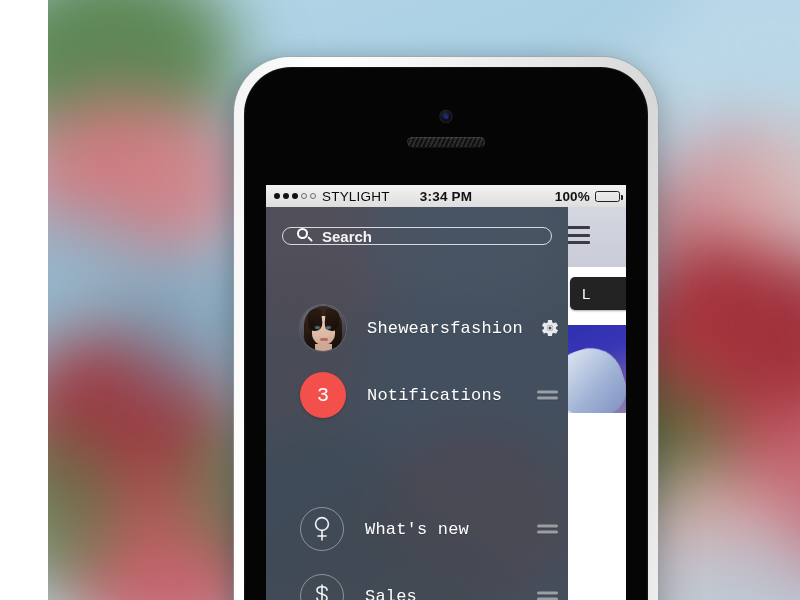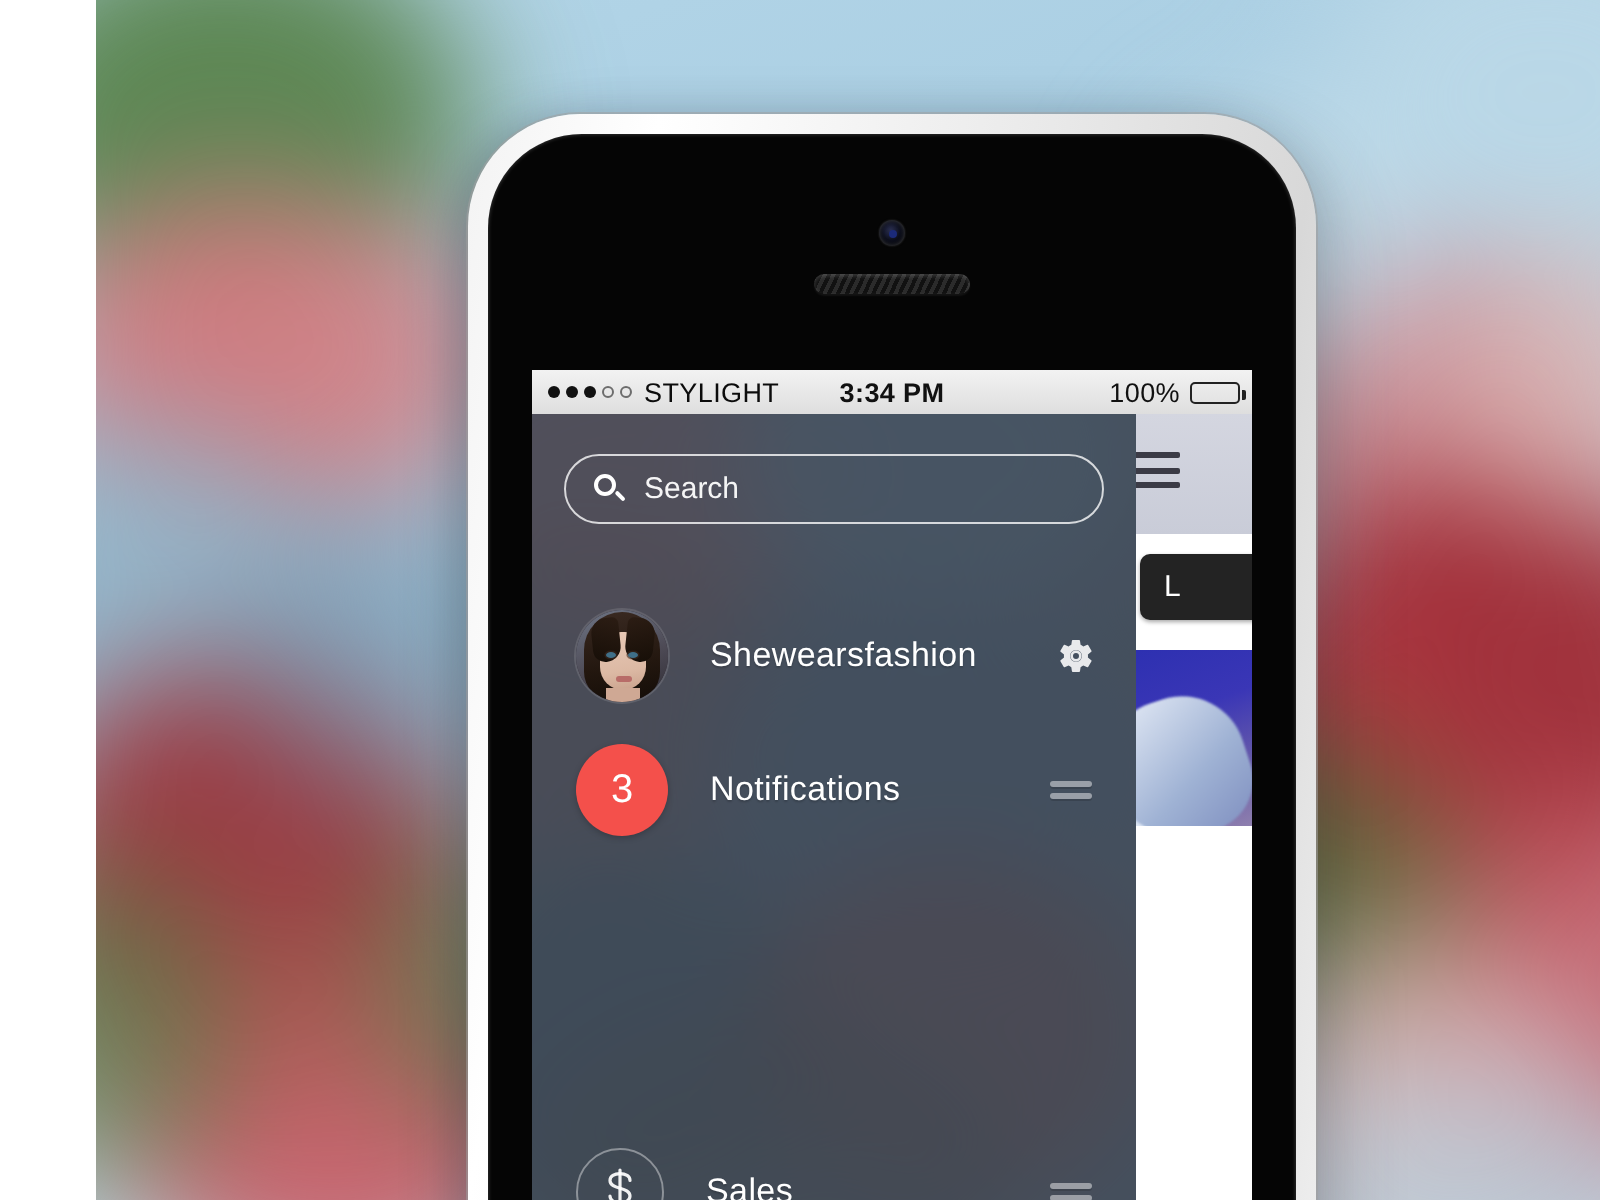--- a/index.html
+++ b/index.html
@@ -120,21 +120,21 @@
     display:flex; align-items:center;
     font-size:13px; color:#111;
     letter-spacing:.2px;
   }
   .sb-left { position:absolute; left:8px; display:flex; align-items:center; gap:6px; }
   .dots { display:flex; gap:3px; align-items:center; }
   .dot { width:6px; height:6px; border-radius:50%; background:#111; }
   .dot.empty { background:transparent; border:1px solid #6d6d6d; box-sizing:border-box; }
   .carrier { font-size:13.5px; color:#0c0c0c; }
   .sb-time { position:absolute; left:50%; transform:translateX(-50%); font-weight:bold; font-size:13.5px; }
-  .sb-right { position:absolute; right:6px; display:flex; align-items:center; gap:5px; }
+  .sb-right { position:absolute; right:6px; display:flex; align-items:center; gap:5px;font-weight:bold; }
   .battery-txt { font-size:13.5px; }
   .battery {
     position:relative; width:25px; height:11px;
     border:1px solid #222; border-radius:2.5px; box-sizing:border-box; padding:1px;
   }
   .battery::after{
     content:""; position:absolute; right:-4px; top:3px; width:2.5px; height:5px;
     background:#222; border-radius:0 1px 1px 0;
   }
   .battery-fill { height:100%; width:100%; background:#1a1a1a; border-radius:1px; }
@@ -191,21 +191,21 @@
   .d2 { position:absolute; left:130px; top:-30px;  width:200px; height:160px; background:#5a6b7d; border-radius:50%; opacity:.8;}
   .d3 { position:absolute; left:-40px; top:90px;   width:190px; height:170px; background:#6a4a4c; border-radius:50%; opacity:.5;}
   .d4 { position:absolute; left:120px; top:120px;  width:220px; height:180px; background:#4c5b6d; border-radius:50%; opacity:.85;}
   .d5 { position:absolute; left:-30px; top:250px;  width:210px; height:190px; background:#3f4c5a; border-radius:50%; opacity:.8;}
   .d6 { position:absolute; left:140px; top:250px;  width:200px; height:180px; background:#6b4242; border-radius:50%; opacity:.55;}
   .d7 { position:absolute; left:30px;  top:330px;  width:240px; height:160px; background:#4a4a4c; border-radius:50%; opacity:.6;}
 
   .drawer-content { position:absolute; inset:0; }
 
   
-  .search-wrap { position:absolute; left:16px; top:20px; width:270px; height:35px; }
+  .search-wrap { position:absolute; left:16px; top:20px; width:270px; height:18px;font-weight:bold; }
   .search-box {
     width:100%; height:100%; box-sizing:border-box;
     border:1.4px solid rgba(255,255,255,.78);
     border-radius:18px;
     display:flex; align-items:center; gap:9px;
     padding-left:14px;
     background:transparent;
   }
   .search-icon { width:16px; height:16px; position:relative; flex:0 0 auto; }
   .search-icon .ring {
@@ -213,22 +213,22 @@
     border:2px solid #fff; border-radius:50%; box-sizing:border-box;
   }
   .search-icon .handle {
     position:absolute; left:9.5px; top:10px; width:6px; height:2.2px;
     background:#fff; border-radius:2px; transform:rotate(45deg);
   }
   .search-text { color:rgba(255,255,255,.94); font-size:15px; }
 
   
   .row {
-    position:absolute; left:0; width:302px; height:66px;
-    display:flex; align-items:center;
+    position:absolute; left:12px; width:302px; height:66px;
+    display:flex; align-items:center;font-family:Liberation Mono, monospace;
   }
   .row .circle {
     margin-left:22px; width:44px; height:44px; border-radius:50%;
     flex:0 0 auto;
     display:flex; align-items:center; justify-content:center;
     border:1.3px solid rgba(255,255,255,.40);
     box-sizing:border-box;
     color:rgba(255,255,255,.92);
   }
   .row .label {
@@ -404,20 +404,34 @@
           <div class="row" style="top:155px">
             <div class="badge">3</div>
             <span class="label">Notifications</span>
             <span class="handle-grip">
                 <span></span>
                 <span></span>
               </span>
           </div>
 
 
+          <div class="row" style="top:289px">
+            <div class="circle">
+              <svg class="ic" width="20" height="26" viewBox="0 0 20 26" fill="none" stroke="rgba(255,255,255,.92)" stroke-width="1.6" stroke-linecap="round">
+                <circle cx="10" cy="8" r="6.4"></circle>
+                <line x1="10" y1="14.6" x2="10" y2="24"></line>
+                <line x1="6" y1="20" x2="14" y2="20"></line>
+              </svg>
+            </div>
+            <span class="label">What's new</span>
+            <span class="handle-grip">
+                <span></span>
+                <span></span>
+              </span>
+          </div>
 
           <div class="row" style="top:356px">
             <div class="circle">
               <svg class="ic" width="20" height="26" viewBox="0 0 20 26" fill="none" stroke="rgba(255,255,255,.92)" stroke-width="1.6" stroke-linecap="round" stroke-linejoin="round">
                 <line x1="10" y1="2" x2="10" y2="24"></line>
                 <path d="M15 7.2c0-2.1-2.2-3.4-5-3.4S5 5.1 5 7.2c0 2.4 2.6 3.2 5 3.9s5 1.5 5 3.9c0 2.1-2.2 3.4-5 3.4s-5-1.3-5-3.4"></path>
               </svg>
             </div>
             <span class="label">Sales</span>
             <span class="handle-grip">

